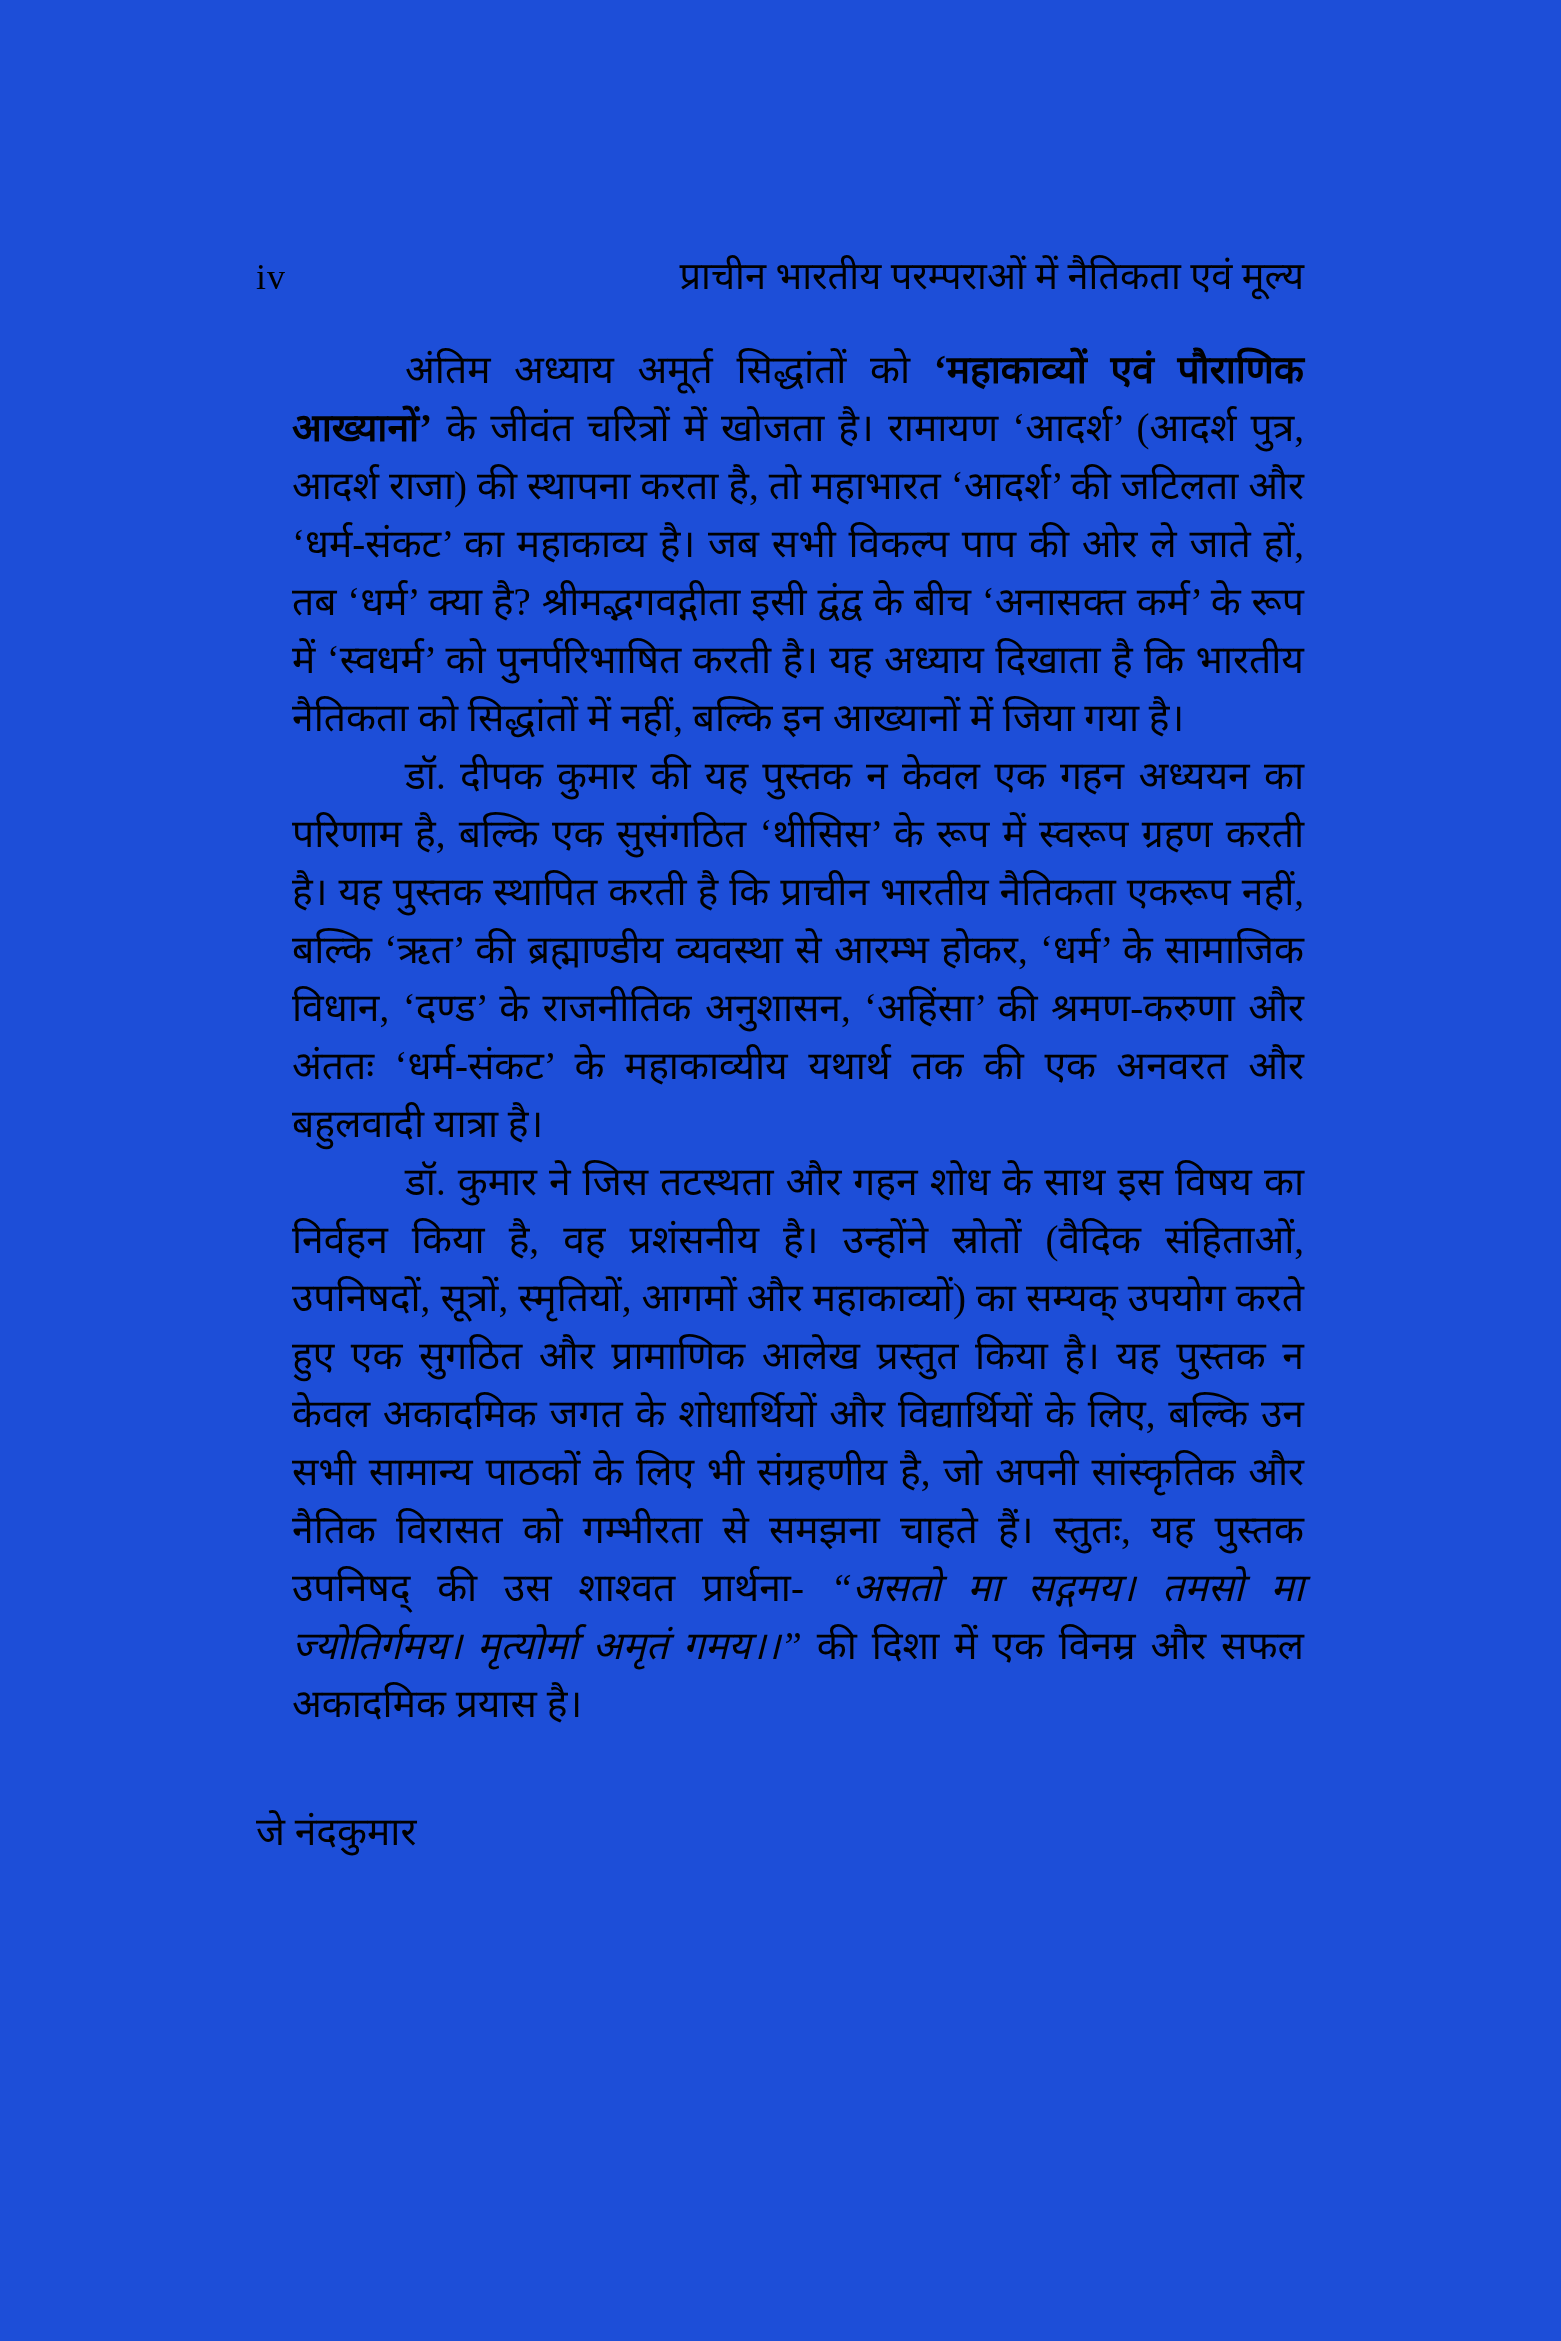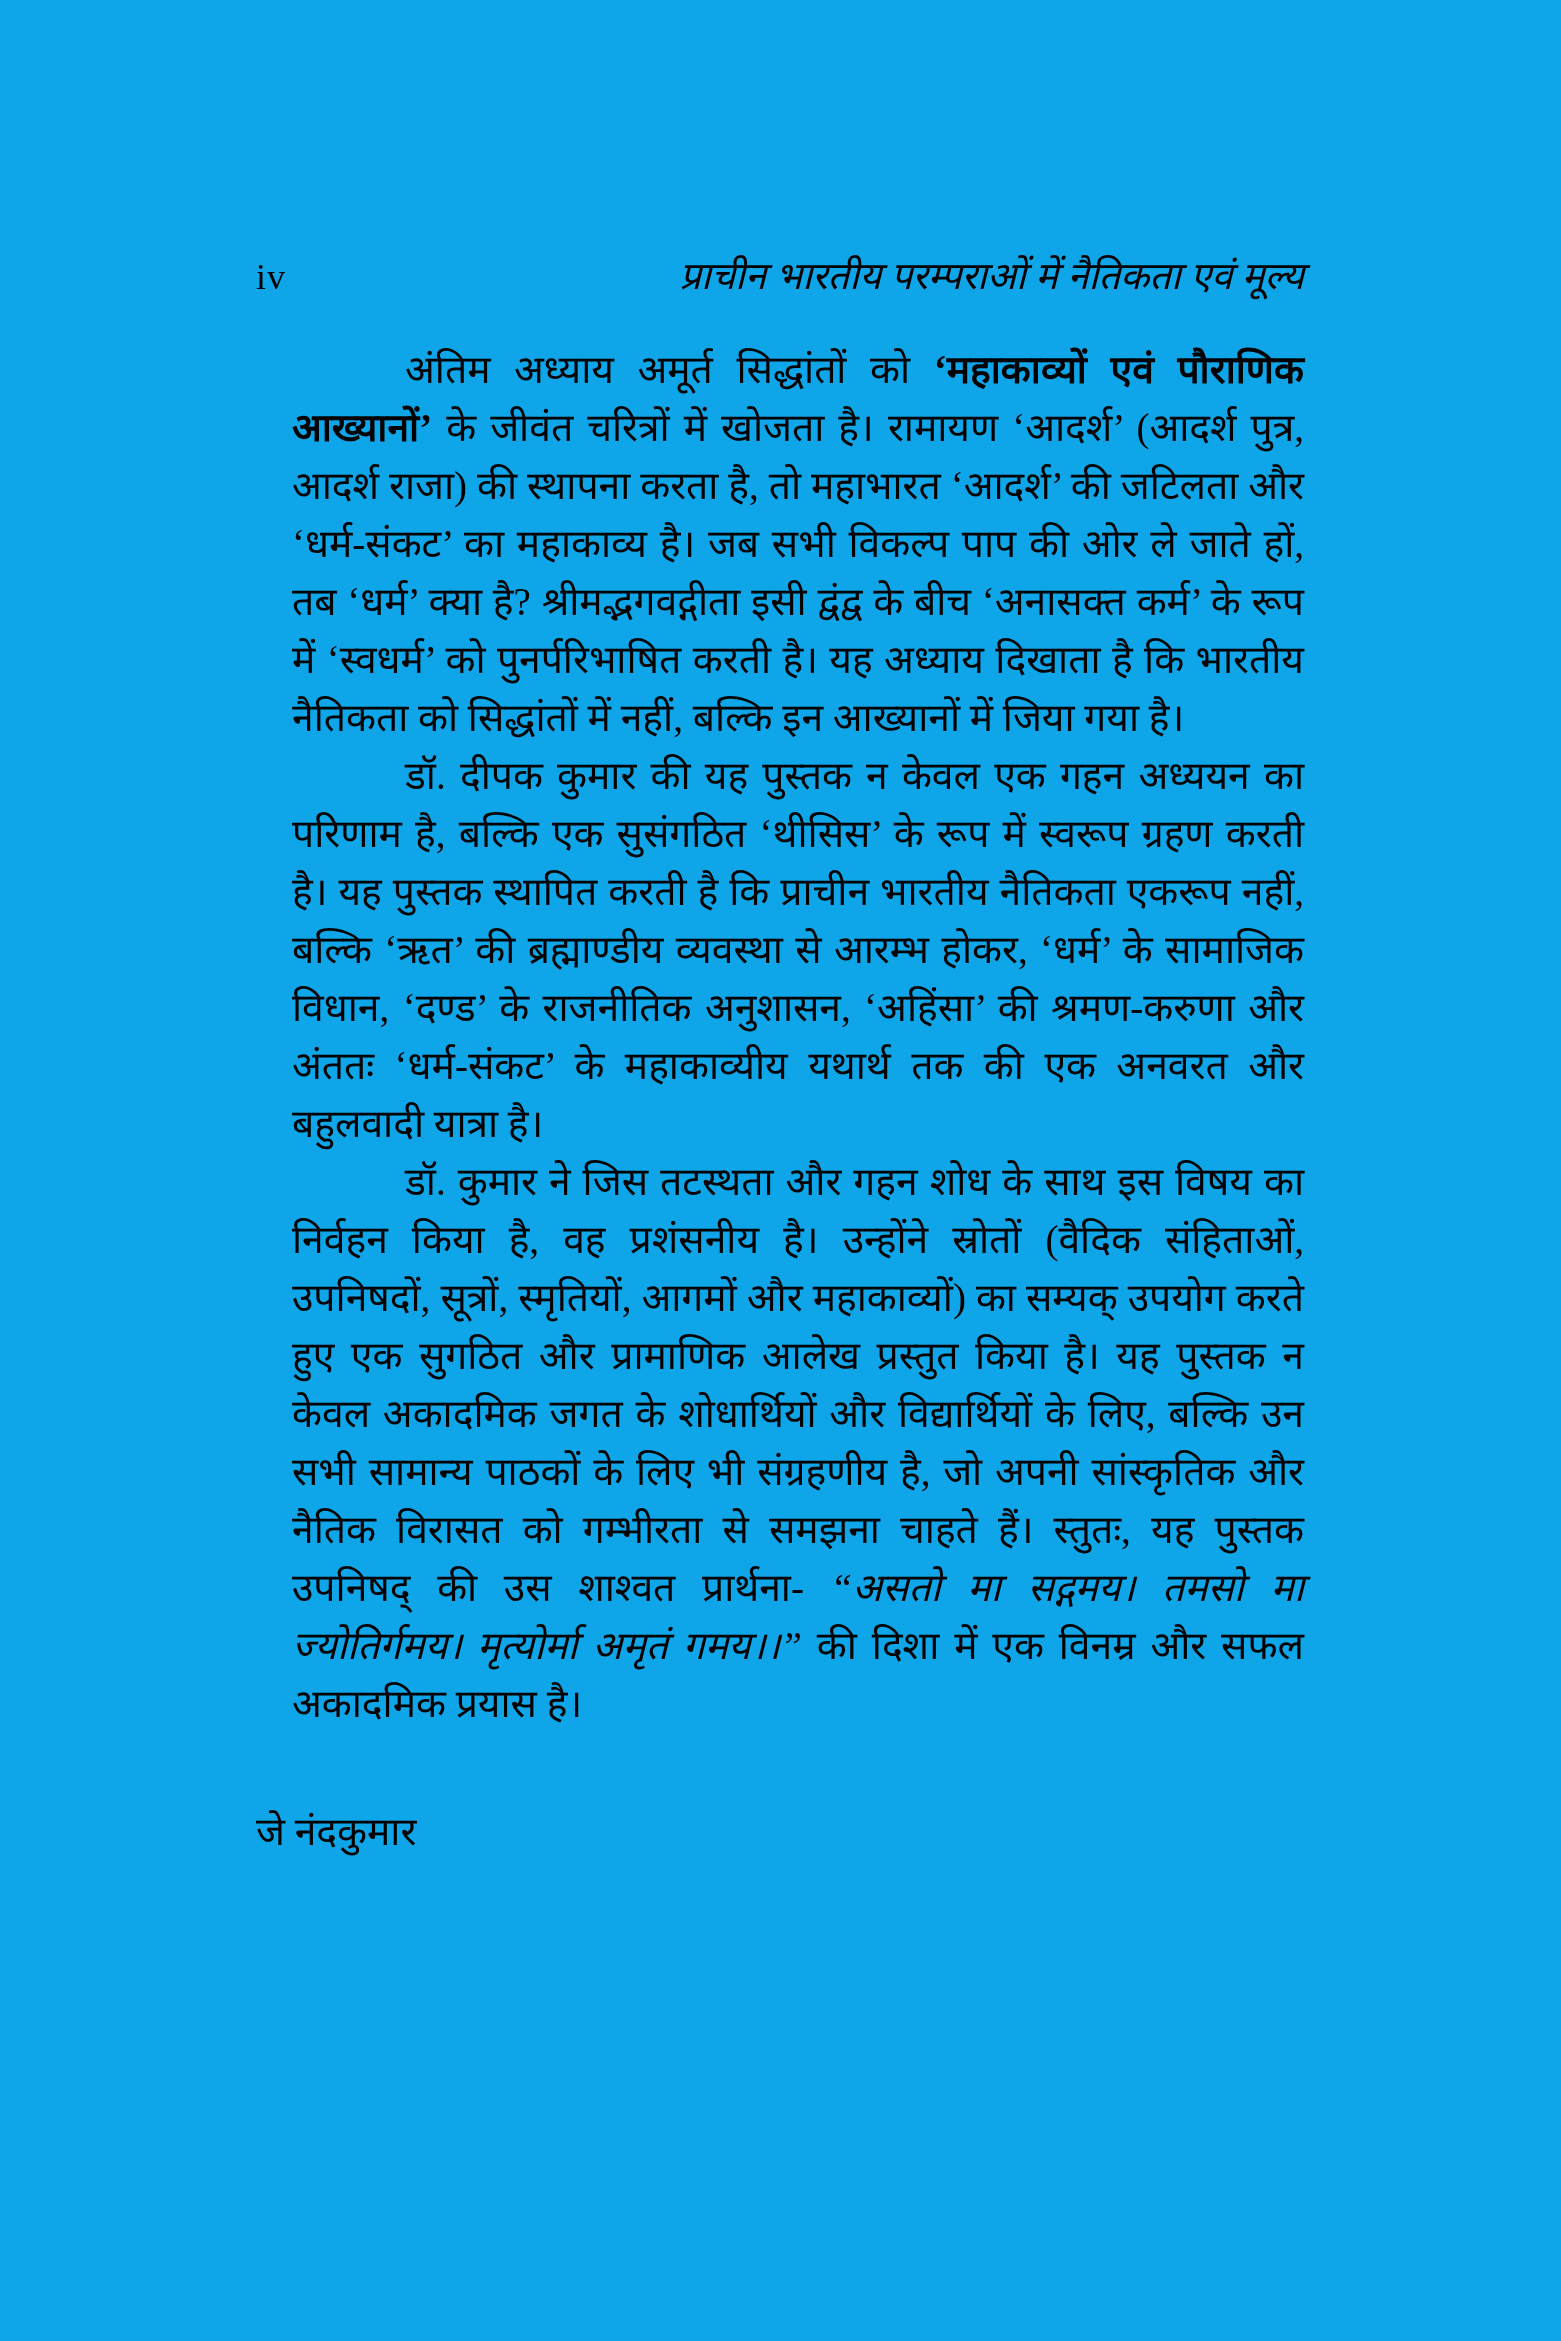--- a/index.html
+++ b/index.html
@@ -5,21 +5,21 @@
   html, body {
     margin: 0;
     padding: 0;
     background: #6b6b6b;
   }
   .page {
     position: relative;
     width: 1561px;
     height: 2342px;
     margin: 0 auto;
-    background: #0ea5e9;
+    background: #1d4ed8;
     color: #000000;
     font-family: "Liberation Serif", "DejaVu Serif", serif;
     overflow: hidden;
   }
   .content {
     position: absolute;
     left: 256px;
     width: 1048px;
     top: 250px;
   }
@@ -30,21 +30,20 @@
     font-size: 38px;
     line-height: 52px;
     margin-bottom: 38px;
   }
   .page-number {
     font-size: 36px;
     letter-spacing: 0.9px;
   }
   .running-title {
     white-space: nowrap;
-    font-style: italic;
   }
   .body-text {
     font-size: 39px;
     line-height: 58px;
     text-align: justify;
     margin-left: 36px;
   }
   .body-text p {
     margin: 0;
     padding: 0;

